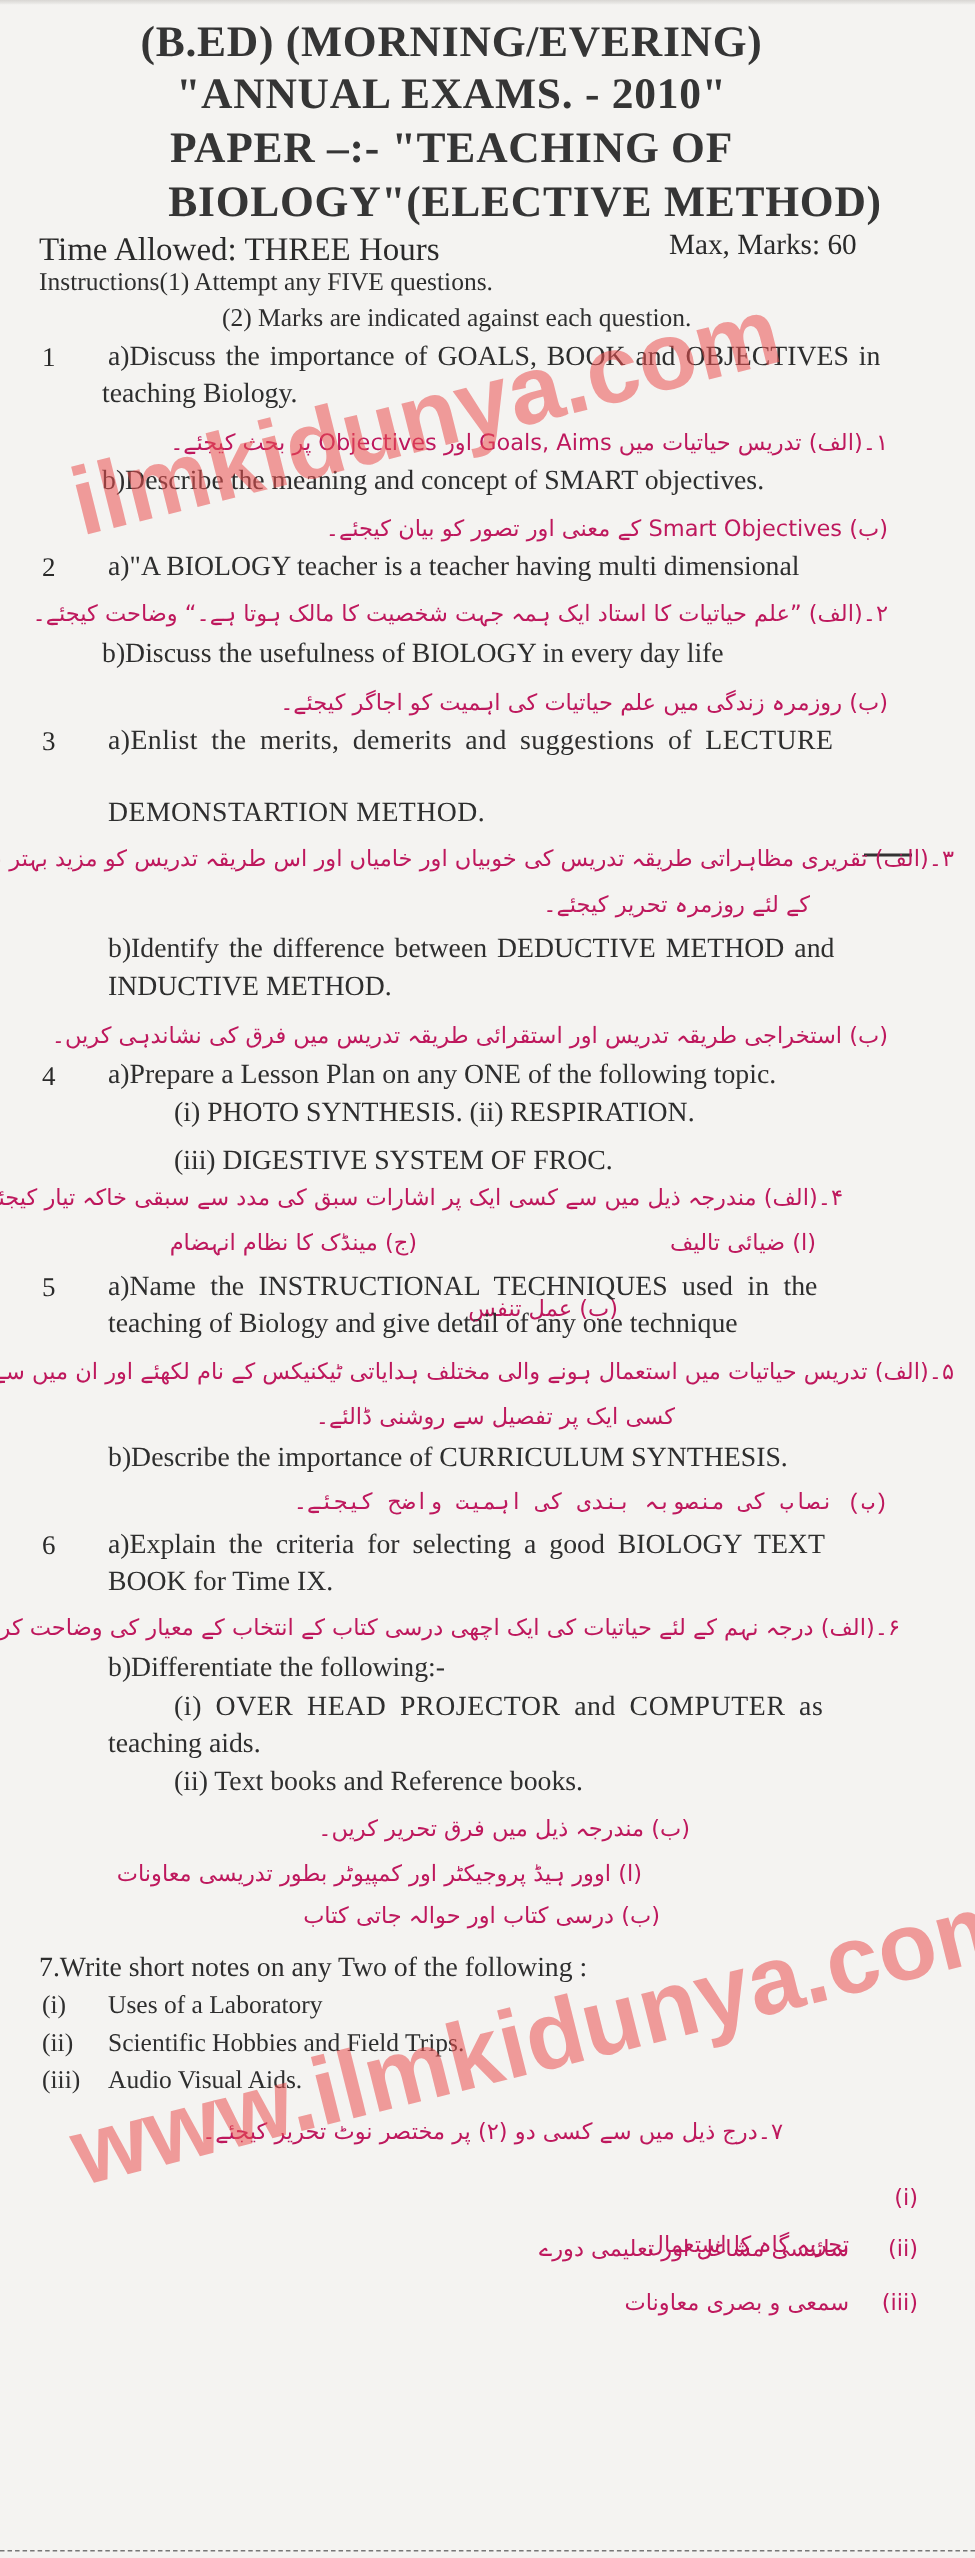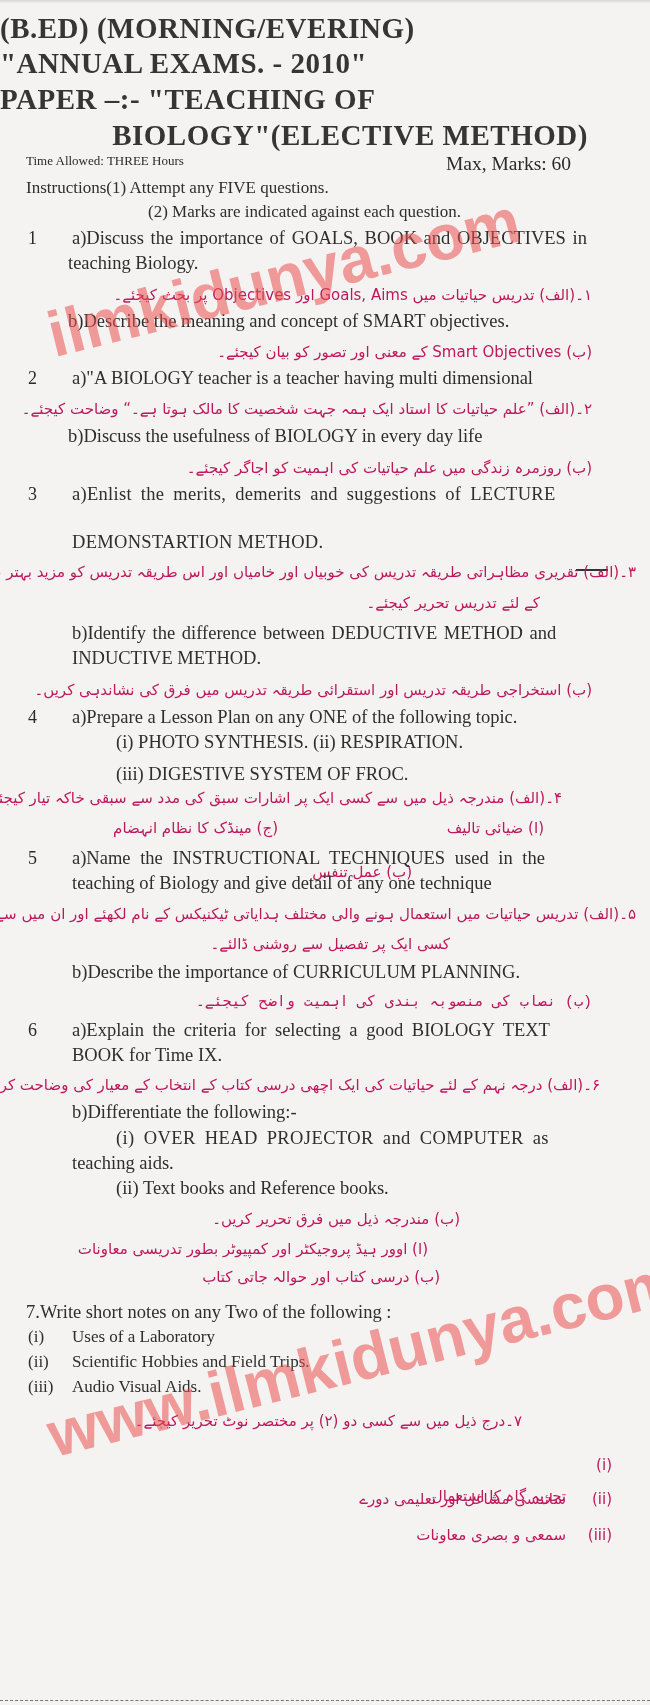--- a/index.html
+++ b/index.html
@@ -5,21 +5,21 @@
   html, body { margin:0; padding:0; }
   body {
     width:650px; height:1705px; overflow:hidden;
     background:#f4f3f1;
     font-family:"Liberation Serif", serif;
     color:#2a2a2a;
     position:relative;
   }
   .topline { position:absolute; left:0; top:0; width:650px; height:3px; background:linear-gradient(#d8d6d3,#efeeec); }
   .title {
-    position:absolute; left:0; width:602px; text-align:left;
+    position:absolute; left:0; width:602px; text-align:center;
     font-weight:bold; font-size:29px; letter-spacing:0.5px; color:#353535;
   }
   .t1 { top:12px; } .t2 { top:47px; } .t3 { top:83px; } .t4 { top:119px; left:40px; text-align:center; width:620px; }
   .abs { position:absolute; white-space:nowrap; }
   .en { font-size:18.5px; color:#2e2e2e; }
   .en-sm { font-size:17px; color:#2e2e2e; }
   .ur {
     font-family:"DejaVu Sans", sans-serif; font-size:15px; direction:rtl; text-align:right;
     color:#be185d; white-space:nowrap;
   }
@@ -35,21 +35,21 @@
 </head>
 <body>
 
 <div class="topline"></div>
 
 <div class="title t1">(B.ED)  (MORNING/EVERING)</div>
 <div class="title t2">"ANNUAL  EXAMS.  -  2010"</div>
 <div class="title t3">PAPER  –:-  "TEACHING  OF</div>
 <div class="title t4">BIOLOGY"(ELECTIVE  METHOD)</div>
 
-<div class="abs" style="left:26px;top:153px;font-size:13px;">Time Allowed: THREE Hours</div>
+<div class="abs" style="left:26px;top:153px;font-size:22px;">Time Allowed: THREE Hours</div>
 <div class="abs" style="left:446px;top:153px;font-size:19.5px;">Max, Marks: 60</div>
 <div class="abs en-sm" style="left:26px;top:178px;">Instructions(1) Attempt any FIVE questions.</div>
 <div class="abs en-sm" style="left:148px;top:202px;">(2) Marks are indicated against each question.</div>
 
 <div class="abs num" style="left:28px;top:228px;">1</div>
 <div class="abs en" style="left:72px;top:228px;word-spacing:2px;">a)Discuss the importance of GOALS, BOOK and OBJECTIVES in</div>
 <div class="abs en" style="left:68px;top:253px;">teaching Biology.</div>
 <div class="abs ur" style="right:58px;top:286px;">۱۔(الف) تدریس حیاتیات میں Goals, Aims اور Objectives پر بحث کیجئے۔</div>
 <div class="abs en" style="left:68px;top:311px;">b)Describe the meaning and concept of SMART objectives.</div>
 <div class="abs ur" style="right:58px;top:343px;">(ب) Smart Objectives کے معنی اور تصور کو بیان کیجئے۔</div>
@@ -58,40 +58,40 @@
 <div class="abs en" style="left:72px;top:368px;">a)"A BIOLOGY teacher is a teacher having multi dimensional</div>
 <div class="abs ur" style="right:58px;top:400px;">۲۔(الف) ”علم حیاتیات کا استاد ایک ہمہ جہت شخصیت کا مالک ہوتا ہے۔“ وضاحت کیجئے۔</div>
 <div class="abs en" style="left:68px;top:426px;">b)Discuss the usefulness of BIOLOGY in every day life</div>
 <div class="abs ur" style="right:58px;top:459px;">(ب) روزمرہ زندگی میں علم حیاتیات کی اہمیت کو اجاگر کیجئے۔</div>
 
 <div class="abs num" style="left:28px;top:484px;">3</div>
 <div class="abs en" style="left:72px;top:484px;word-spacing:4px;letter-spacing:0.3px;">a)Enlist the merits, demerits and suggestions of LECTURE</div>
 <div class="dash"></div>
 <div class="abs en" style="left:72px;top:532px;letter-spacing:0.3px;">DEMONSTARTION  METHOD.</div>
 <div class="abs ur" style="right:14px;top:563px;">۳۔(الف) تقریری مظاہراتی طریقہ تدریس کی خوبیاں اور خامیاں اور اس طریقہ تدریس کو مزید بہتر بنانے</div>
-<div class="abs ur" style="right:110px;top:594px;">کے لئے تدریس تحریر کیجئے۔</div>
+<div class="abs ur" style="right:110px;top:594px;">کے لئے روزمرہ تحریر کیجئے۔</div>
 <div class="abs en" style="left:72px;top:623px;word-spacing:2px;">b)Identify the difference between DEDUCTIVE METHOD and</div>
 <div class="abs en" style="left:72px;top:648px;">INDUCTIVE  METHOD.</div>
 <div class="abs ur" style="right:58px;top:681px;">(ب) استخراجی طریقہ تدریس اور استقرائی طریقہ تدریس میں فرق کی نشاندہی کریں۔</div>
 
 <div class="abs num" style="left:28px;top:707px;">4</div>
 <div class="abs en" style="left:72px;top:707px;">a)Prepare a Lesson Plan on any ONE of the following topic.</div>
 <div class="abs en" style="left:116px;top:732px;">(i) PHOTO  SYNTHESIS.  (ii)  RESPIRATION.</div>
 <div class="abs en" style="left:116px;top:764px;">(iii)  DIGESTIVE  SYSTEM  OF  FROC.</div>
 <div class="abs ur" style="right:88px;top:789px;">۴۔(الف) مندرجہ ذیل میں سے کسی ایک پر اشارات سبق کی مدد سے سبقی خاکہ تیار کیجئے۔</div>
 <div class="abs ur" style="right:106px;top:819px;text-align:center;">(ا) ضیائی تالیف</div>
 <div class="abs ur" style="right:238px;top:819px;margin-top:44px;">(ب) عمل تنفس</div>
 <div class="abs ur" style="right:372px;top:819px;">(ج) مینڈک کا نظام انہضام</div>
 
 <div class="abs num" style="left:28px;top:848px;">5</div>
 <div class="abs en" style="left:72px;top:848px;word-spacing:5px;">a)Name the INSTRUCTIONAL TECHNIQUES used in the</div>
 <div class="abs en" style="left:72px;top:873px;">teaching of Biology and give detail of any one technique</div>
 <div class="abs ur" style="right:14px;top:905px;">۵۔(الف) تدریس حیاتیات میں استعمال ہونے والی مختلف ہدایاتی ٹیکنیکس کے نام لکھئے اور ان میں سے</div>
 <div class="abs ur" style="right:200px;top:935px;">کسی ایک پر تفصیل سے روشنی ڈالئے۔</div>
-<div class="abs en" style="left:72px;top:962px;">b)Describe the importance of CURRICULUM PLANNING.</div>
+<div class="abs en" style="left:72px;top:962px;">b)Describe the importance of CURRICULUM SYNTHESIS.</div>
 <div class="abs ur" style="right:58px;top:992px;font-family:Liberation Mono, monospace;">(ب) نصاب کی منصوبہ بندی کی اہمیت واضح کیجئے۔</div>
 
 <div class="abs num" style="left:28px;top:1020px;">6</div>
 <div class="abs en" style="left:72px;top:1020px;word-spacing:4px;">a)Explain the criteria for selecting a good BIOLOGY TEXT</div>
 <div class="abs en" style="left:72px;top:1045px;">BOOK for Time IX.</div>
 <div class="abs ur" style="right:50px;top:1076px;">۶۔(الف) درجہ نہم کے لئے حیاتیات کی ایک اچھی درسی کتاب کے انتخاب کے معیار کی وضاحت کریں۔</div>
 <div class="abs en" style="left:72px;top:1102px;">b)Differentiate the following:-</div>
 <div class="abs en" style="left:116px;top:1128px;word-spacing:4px;letter-spacing:0.4px;">(i)  OVER  HEAD  PROJECTOR  and  COMPUTER  as</div>
 <div class="abs en" style="left:72px;top:1153px;">teaching aids.</div>
 <div class="abs en" style="left:116px;top:1178px;">(ii) Text books and Reference books.</div>

